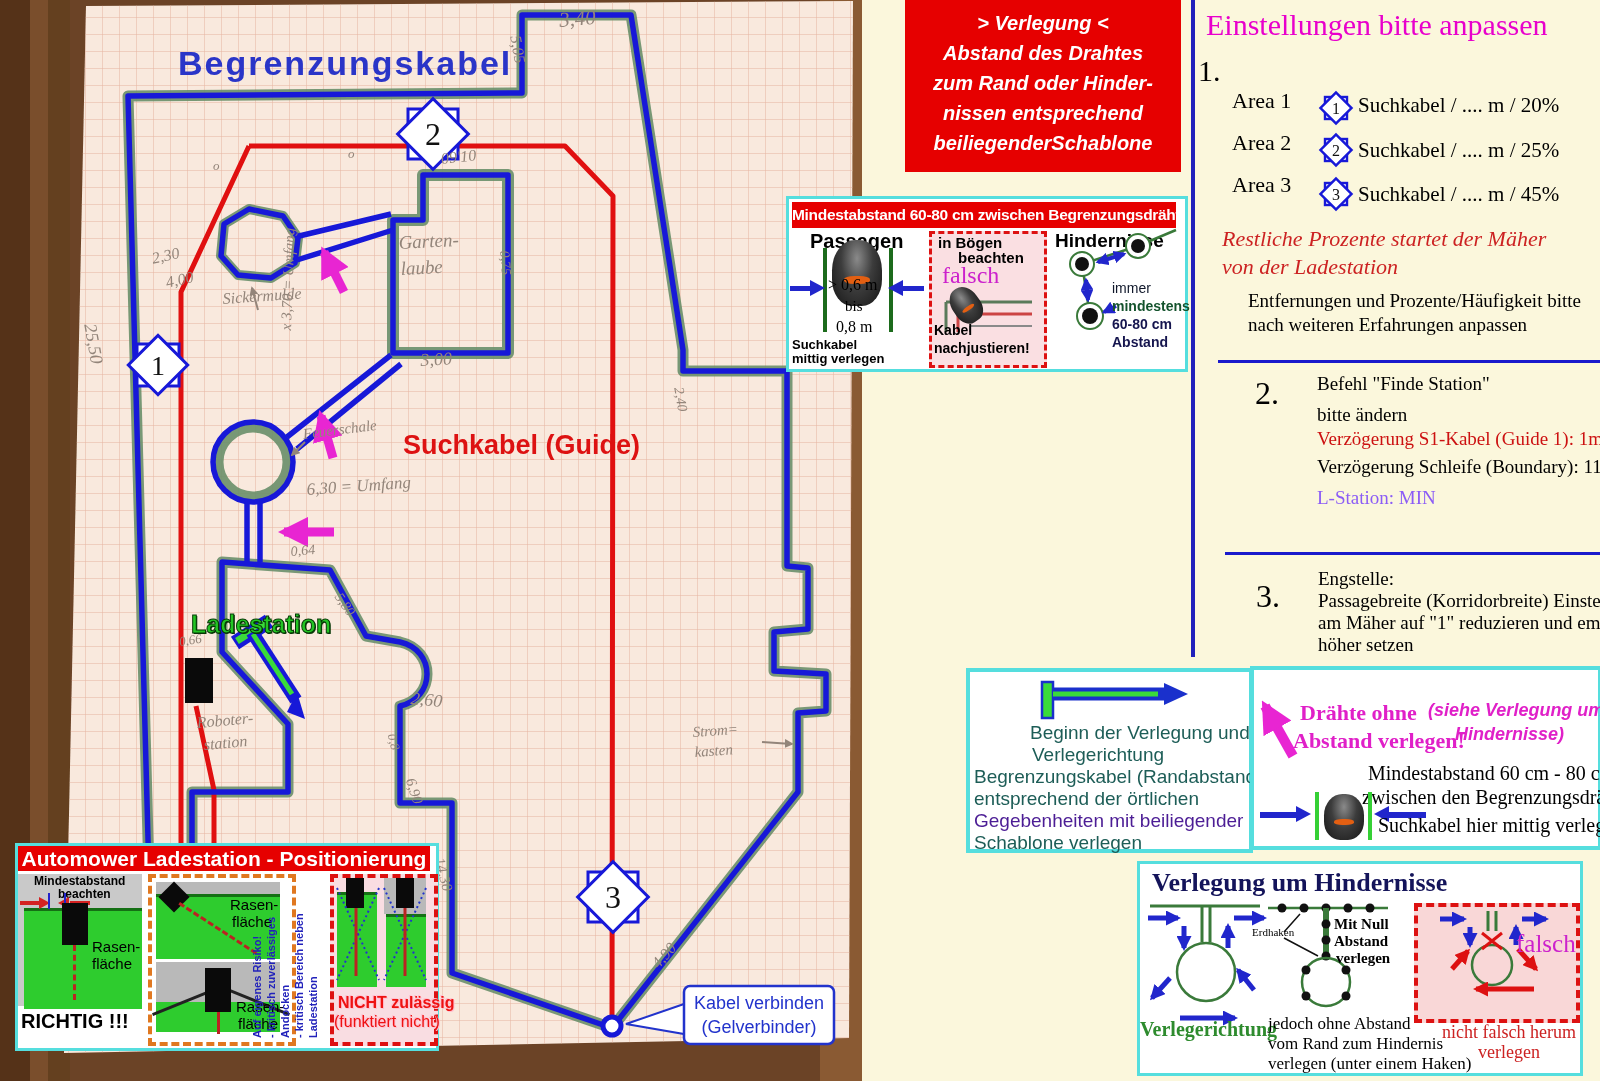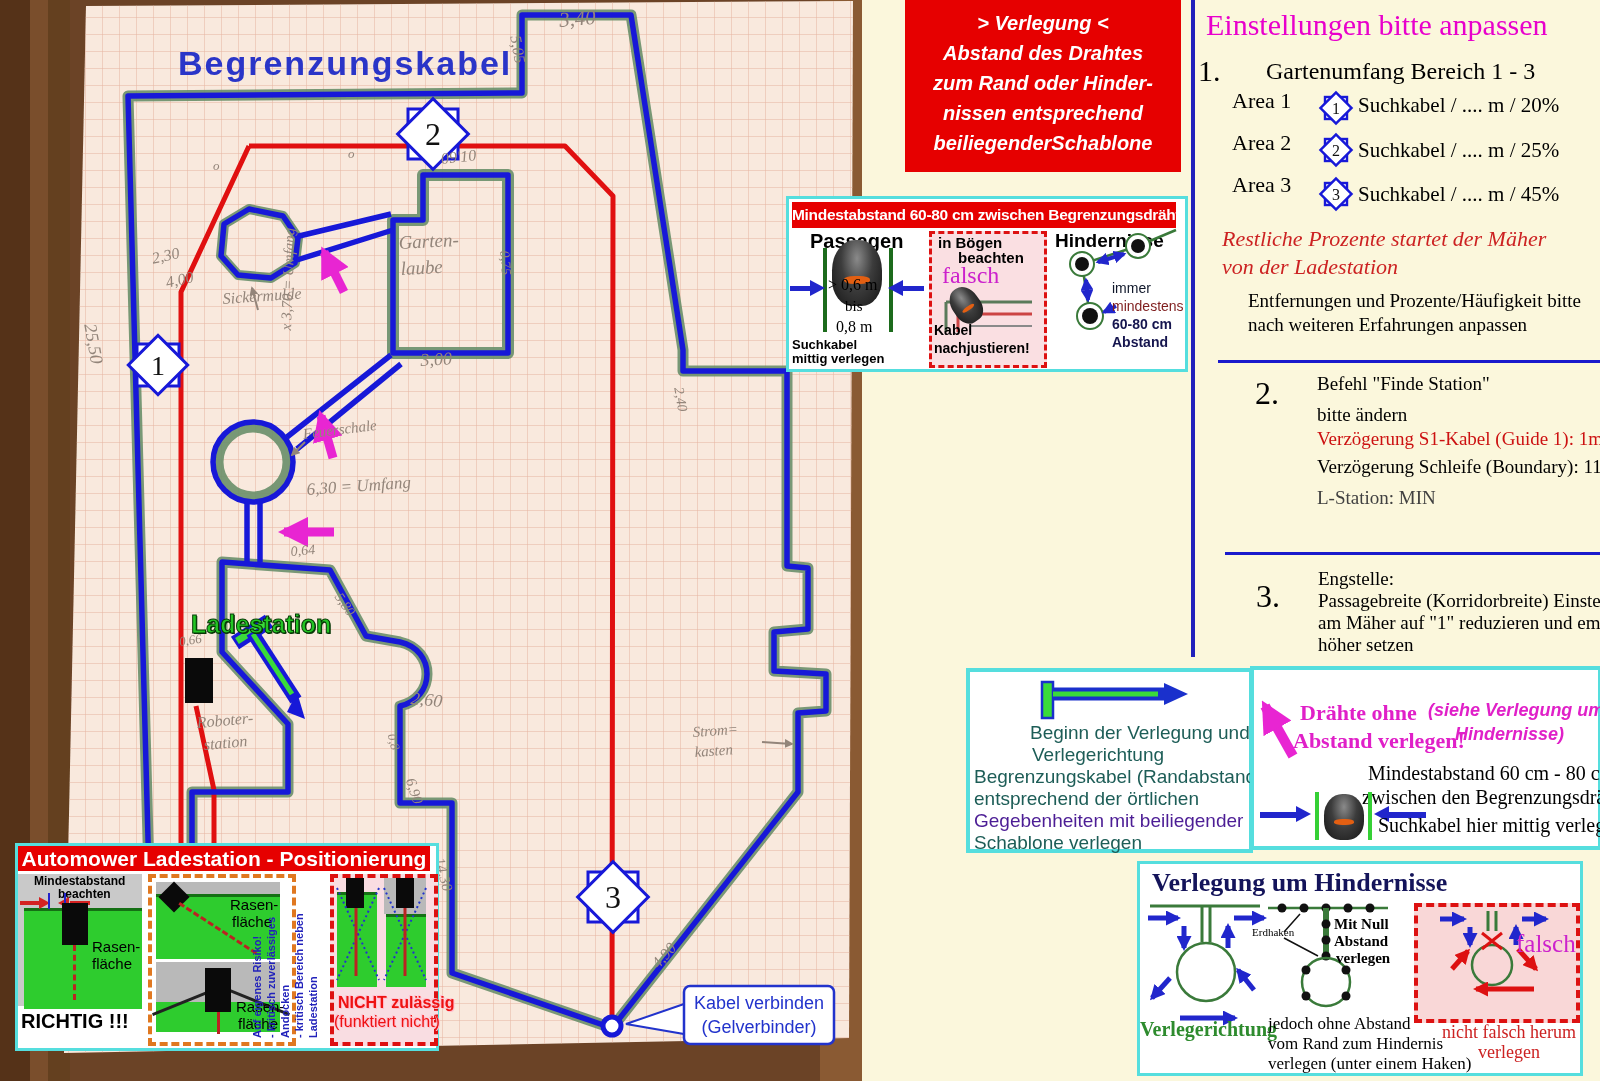--- a/index.html
+++ b/index.html
@@ -130,20 +130,21 @@
 
     <g>
       <polygon points="684,1004 626,1024 684,1034" fill="#fff" stroke="#2233cc" stroke-width="2"></polygon>
       <rect x="684" y="986" width="150" height="58" rx="6" fill="#fff" stroke="#2233cc" stroke-width="2.5"></rect>
       <text x="759" y="1009" text-anchor="middle" font-size="18" fill="#2233cc">Kabel verbinden</text>
       <text x="759" y="1033" text-anchor="middle" font-size="18" fill="#2233cc">(Gelverbinder)</text>
     </g>
   </svg>
 
   <div class="abs nw" style="left:178px;top:44px;font-size:34px;letter-spacing:2px;font-weight:600;color:#2a35c8">Begrenzungskabel</div>
+  <div class="abs nw" style="left:403px;top:430px;font-size:27px;font-weight:600;color:#dd1212">Suchkabel (Guide)</div>
   <div class="abs nw" style="left:191px;top:610px;font-size:25px;font-weight:700;color:#23c523;-webkit-text-stroke:1px #073807;text-shadow:1px 1px 0 #073807">Ladestation</div>
 
   <div class="ann" style="left:558px;top:8px;font-size:21px;transform:rotate(-5deg)">3,40</div>
   <div class="ann" style="left:524px;top:34px;font-size:16px;transform:rotate(80deg)">5,05</div>
   <div class="ann" style="left:278px;top:330px;font-size:15px;transform:rotate(-88deg)">x 3,70 = Umfang</div>
   <div class="ann" style="left:150px;top:250px;font-size:16px;transform:rotate(-12deg)">2,30</div>
   <div class="ann" style="left:164px;top:274px;font-size:16px;transform:rotate(-12deg)">4,00</div>
   <div class="ann" style="left:100px;top:322px;font-size:18px;transform:rotate(80deg)">25,50</div>
   <div class="ann" style="left:222px;top:290px;font-size:16px;transform:rotate(-4deg)">Sickermulde</div>
   <div class="ann" style="left:440px;top:150px;font-size:16px;transform:rotate(-6deg)">09'10</div>
@@ -226,28 +227,27 @@
       <line x1="36" y1="58" x2="38" y2="78" marker-start="url(#mhB)" marker-end="url(#mhB)"></line>
       <line x1="66" y1="84" x2="54" y2="90" marker-end="url(#mhB)"></line>
     </g>
     <defs>
       <marker id="mhB" viewBox="0 0 10 10" refX="8" refY="5" markerWidth="3.2" markerHeight="3.2" orient="auto-start-reverse">
         <path d="M0,0 L10,5 L0,10 Z" fill="#2126cc"></path>
         </marker>
     </defs>
   </svg>
   <div class="abs nw" style="left:1112px;top:280px;font-size:14px;font-weight:normal;color:#0f172a">immer</div>
-  <div class="abs nw" style="left:1112px;top:298px;font-size:14px;font-weight:normal;color:#7f1d1d">mindestens</div>
+  <div class="abs nw" style="left:1112px;top:298px;font-size:14px;font-weight:bold;color:#14532d">mindestens</div>
   <div class="abs nw" style="left:1112px;top:316px;font-size:14px;font-weight:bold;color:#15154e">60-80 cm</div>
   <div class="abs nw" style="left:1112px;top:334px;font-size:14px;font-weight:bold;color:#15154e">Abstand</div>
 
   <div class="abs" style="left:1191px;top:0;width:4px;height:657px;background:#2020bb"></div>
   <div class="abs ser nw" style="left:1206px;top:8px;font-size:30px;color:#e800cc">Einstellungen bitte anpassen</div>
   <div class="abs ser nw" style="left:1198px;top:54px;font-size:30px">1.</div>
-  <div class="abs ser nw" style="left:1266px;top:58px;font-size:24px">Gartenumfang Bereich 1 - 3</div>
 
   <div class="abs ser nw" style="left:1232px;top:88px;font-size:22px">Area 1</div>
   <svg class="abs" style="left:1318px;top:90px" width="36" height="36">
     <g transform="translate(18,18)">
       <rect x="-11" y="-11" width="22" height="22" fill="#fff" stroke="#1718d8" stroke-width="2.4"></rect>
       <rect x="-11" y="-11" width="22" height="22" fill="#fff" stroke="#1718d8" stroke-width="2.4" transform="rotate(45)"></rect>
       <text x="0" y="6" text-anchor="middle" font-family="Liberation Serif,serif" font-size="16" fill="#111">1</text>
     </g>
   </svg>
   <div class="abs ser nw" style="left:1358px;top:93px;font-size:21px">Suchkabel / .... m / 20%</div>
@@ -276,21 +276,21 @@
   <div class="abs ser nw" style="left:1222px;top:254px;font-size:22px;font-style:italic;color:#cc2222">von der Ladestation</div>
   <div class="abs ser nw" style="left:1248px;top:290px;font-size:19px">Entfernungen und Prozente/Häufigkeit bitte</div>
   <div class="abs ser nw" style="left:1248px;top:314px;font-size:19px">nach weiteren Erfahrungen anpassen</div>
 
   <div class="abs" style="left:1218px;top:360px;width:382px;height:3px;background:#1a1acc"></div>
   <div class="abs ser nw" style="left:1255px;top:375px;font-size:32px">2.</div>
   <div class="abs ser nw" style="left:1317px;top:373px;font-size:19px">Befehl "Finde Station"</div>
   <div class="abs ser nw" style="left:1317px;top:404px;font-size:19px">bitte ändern</div>
   <div class="abs ser nw" style="left:1317px;top:428px;font-size:19px;color:#cc1111">Verzögerung S1-Kabel (Guide 1): 1min</div>
   <div class="abs ser nw" style="left:1317px;top:456px;font-size:19px">Verzögerung Schleife (Boundary): 11min</div>
-  <div class="abs ser nw" style="left:1317px;top:487px;font-size:19px;color:#404040">L-Station: MIN</div>
+  <div class="abs ser nw" style="left:1317px;top:487px;font-size:19px;color:#8b5cf6">L-Station: MIN</div>
 
   <div class="abs" style="left:1225px;top:552px;width:375px;height:3px;background:#1a1acc"></div>
   <div class="abs ser nw" style="left:1256px;top:578px;font-size:32px">3.</div>
   <div class="abs ser nw" style="left:1318px;top:568px;font-size:19px">Engstelle:</div>
   <div class="abs ser nw" style="left:1318px;top:590px;font-size:19px">Passagebreite (Korridorbreite) Einstellung</div>
   <div class="abs ser nw" style="left:1318px;top:612px;font-size:19px">am Mäher auf "1" reduzieren und empirisch</div>
   <div class="abs ser nw" style="left:1318px;top:634px;font-size:19px">höher setzen</div>
 
   <div class="panel" style="left:966px;top:668px;width:279px;height:177px;border-width:4px"></div>
   <svg class="abs" style="left:1040px;top:680px" width="150" height="40">

